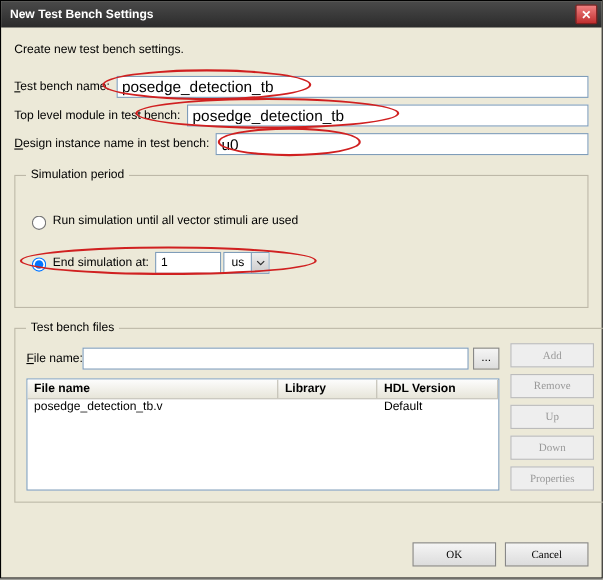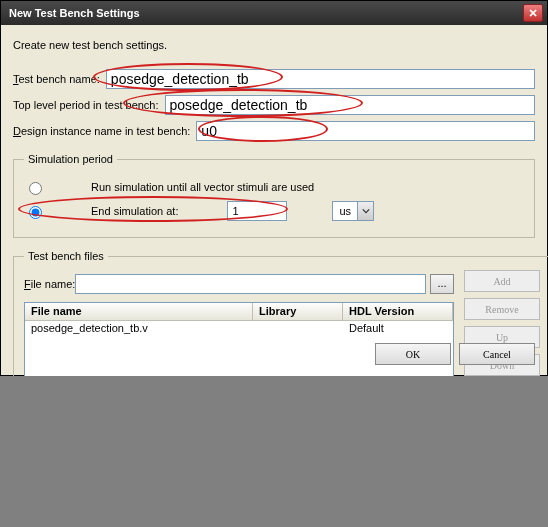--- a/index.html
+++ b/index.html
@@ -1,19 +1,19 @@
 <!DOCTYPE html>
 <html><head>
 <meta charset="utf-8">
 <style>
 * { box-sizing: border-box; font-family: Tahoma, Arial, sans-serif; font-size: 11px; }
 body { margin: 0; background: #808080; }
 
 .window {
-  width: 548px; height: 376px; margin: 0; background: #ece9d8;
+  width: 548px; height: 526px; margin: 0; background: #ece9d8;
   border: 1px solid #000; position: relative;
 }
 .titlebar {
   height: 24px; background: linear-gradient(to bottom, #4a4a4a, #2b2b2b);
   display: flex; align-items: center; padding: 0 4px 0 8px; color: #fff;
   font-weight: bold; font-size: 12px;
 }
 .titlebar .spacer { flex: 1; }
 .close-btn {
   width: 20px; height: 18px; background: linear-gradient(to bottom,#f08080,#c03030);
@@ -32,21 +32,21 @@
 .txt {
   flex: 1; height: 20px; border: 1px solid #7f9db9; padding: 2px 4px;
   background: #fff; font-size: 14px;
 }
 
 fieldset {
   border: 1px solid #bdb8a8; margin: 12px 0 8px 0; padding: 8px 10px 10px 10px;
 }
 legend { padding: 0 4px; }
 
-.radio-row { display: flex; align-items: center; margin: 6px 0; gap: 43px; }
+.radio-row { display: flex; align-items: center; margin: 20px 0; }
 .radio-row input[type=radio] { margin-right: 6px; }
 .time-input {
   width: 60px; height: 20px; border: 1px solid #7f9db9; padding: 2px 4px;
   background: #fff; margin-left: 6px; margin-right: 2px;
 }
 .unit-select {
   display: inline-flex; align-items: center; height: 20px;
   border: 1px solid #7f9db9; background: #fff;
 }
 .unit-select .val { padding: 0 6px; }
@@ -120,21 +120,21 @@
 
     <div class="intro">Create new test bench settings.</div>
 
     <div class="row">
       <label><span class="underline-first">T</span><span>est bench name:</span></label>
       <input class="txt" type="text" value="posedge_detection_tb" style="">
       <div class="oval" style="left:80px; top:-6px; width:190px; height:28px;"></div>
     </div>
 
     <div class="row">
-      <label>Top level period in test bench:</label>
+      <label>Top level module in test bench:</label>
       <input class="txt" type="text" value="posedge_detection_tb" style="">
       <div class="oval" style="left:110px; top:-6px; width:240px; height:28px;"></div>
     </div>
 
     <div class="row">
       <label><span class="underline-first">D</span><span>esign instance name in test bench:</span></label>
       <input class="txt" type="text" value="u0" style="">
       <div class="oval" style="left:185px; top:-5px; width:130px; height:26px;"></div>
     </div>
 

